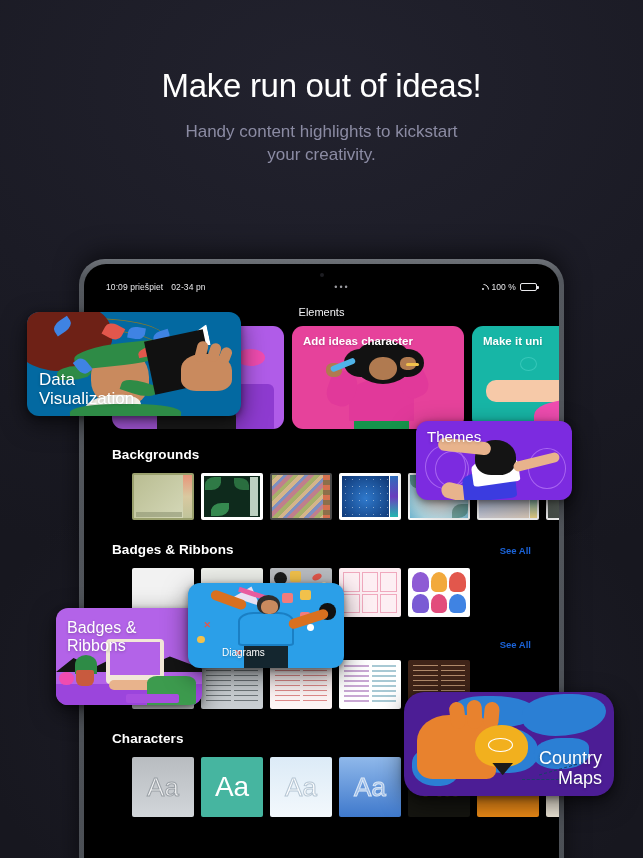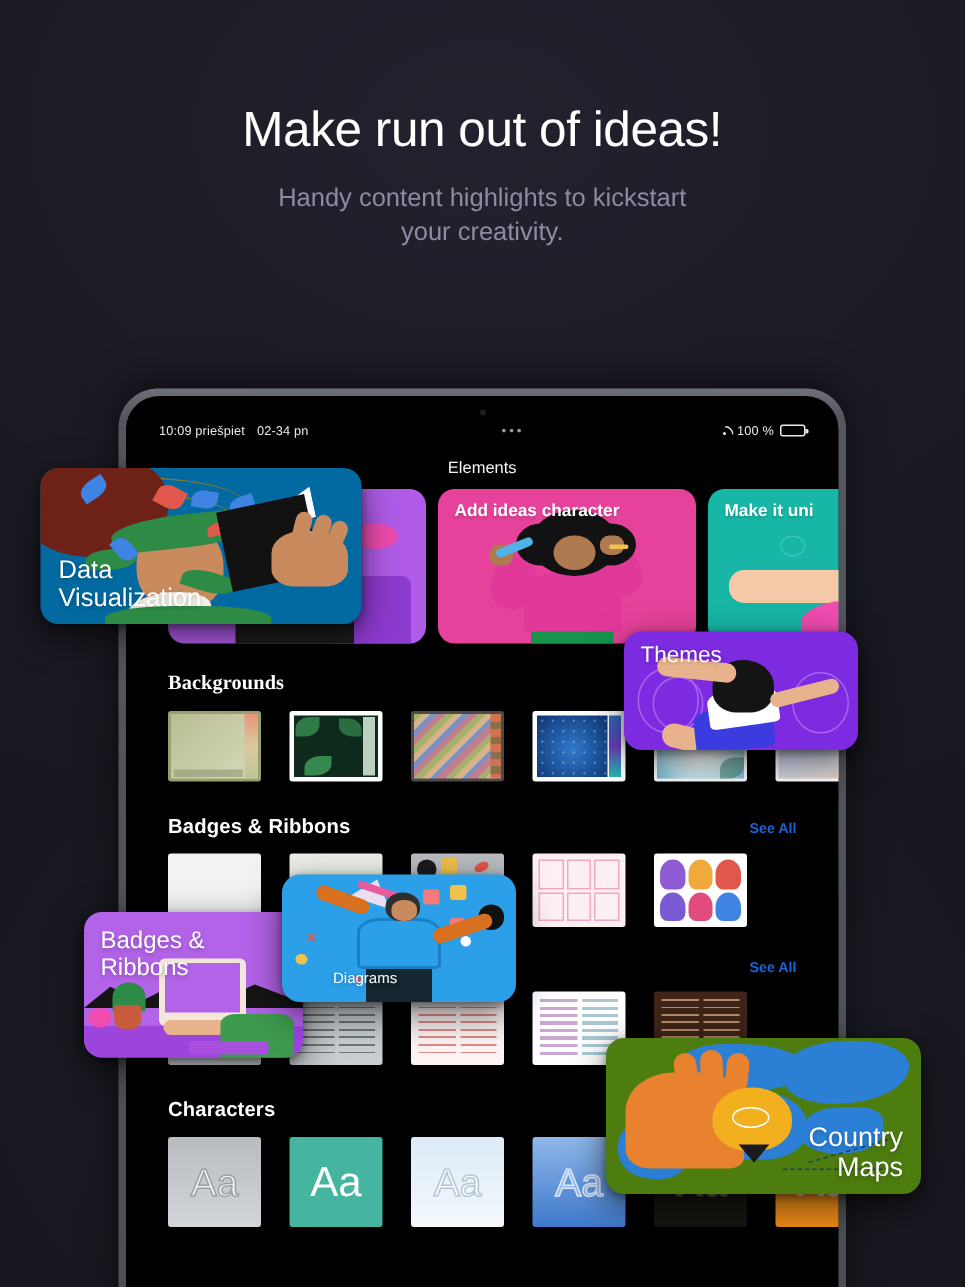--- a/index.html
+++ b/index.html
@@ -118,21 +118,21 @@
     width: 172px; height: 103px; border-radius: 11px;
     position: relative; overflow: hidden; flex: none;
   }
   .hero-card .hc-label {
     position: absolute; top: 9px; left: 11px;
     color: #fff; font-size: 11.5px; font-weight: 700;
     text-shadow: 0 1px 2px rgba(0,0,0,0.18);
     z-index: 3;
   }
 
-  .thumb-row { display: flex; gap: 19px; padding: 0 28px; }
+  .thumb-row { display: flex; gap: 7px; padding: 0 28px; margin-left: 20px; }
   .thumb {
     width: 62px; height: 47px; flex: none; border-radius: 2px;
     overflow: hidden; position: relative; background:#ddd;
   }
   .thumb-sm { width: 62px; height: 49px; }
 
   
   .float {
     position: absolute; border-radius: 12px; overflow: hidden;
     box-shadow: 0 8px 24px rgba(0,0,0,0.55), 0 2px 6px rgba(0,0,0,0.4);
@@ -226,21 +226,21 @@
   .dg .armL{ left:14%; top:14%; width:24%; height:12%; background:#D9701F; border-radius:20px; transform:rotate(20deg);}
   .dg .armR{ left:64%; top:36%; width:26%; height:12%; background:#D9701F; border-radius:20px; transform:rotate(-18deg);}
   .dg .sq  { background:#F27C7C; border-radius:2px; }
   .dg .sqY { background:#F2C14B; border-radius:2px; }
   .dg .dotB{ background:#111; border-radius:50%; }
   .dg .dotW{ background:#fff; border-radius:50%; }
   .dg .tri { width:0; height:0; border-left:14px solid transparent; border-right:14px solid transparent; border-bottom:16px solid #E8E0F2;}
   .dg .x   { color:#E2574C; font-size:9px; font-weight:700; }
 
   
-  .cm { background:#4d7c0f; }
+  .cm { background:#4c1d95;border-radius:20px; }
   .cm .land{ background:#2B7FD4; }
   .cm .hand{ left:6%; top:22%; width:38%; height:62%; background:#E8822E; border-radius:40% 34% 12% 20%;}
   .cm .fing{ background:#E8822E; border-radius:8px; }
   .cm .bulb{ left:34%; top:32%; width:25%; height:40%; background:#F2B01E; border-radius:50% 50% 44% 44%;}
   .cm .base{ left:42%; top:68%; width:10%; height:12%; background:#1b1b1b; clip-path:polygon(0 0,100% 0,50% 100%);}
   .cm .dash{ border-top:1.4px dashed #1b3f6b; }
 </style>
 </head>
 <body>
 
@@ -310,21 +310,21 @@
           <div class="ill">
             <div class="sh ring"></div>
             <div class="sh skin"></div>
             <div class="sh pnk"></div>
           </div>
           <div class="hc-label">Make it uni</div>
         </div>
 
       </div>
 
-      <div class="section-head" style="margin-top:18px;font-family:Liberation Serif, serif;">
+      <div class="section-head" style="margin-top:18px;">
         <span class="section-title">Backgrounds</span>
         <span class="see-all"></span>
       </div>
       <div class="thumb-row" style="margin-top:11px;">
         <div class="thumb" style="background:#9aa06d;">
           <div style="position:absolute;inset:2px;background:linear-gradient(135deg,#b9bd92,#d7dabb);"></div>
           <div style="position:absolute;right:2px;top:2px;width:9px;bottom:2px;background:linear-gradient(#e8957a,#d9c9a0,#c0c49a);"></div>
           <div style="position:absolute;left:4px;bottom:3px;right:12px;height:5px;background:#8d9473;opacity:.6;"></div>
         </div>
         <div class="thumb" style="background:#fff;">

